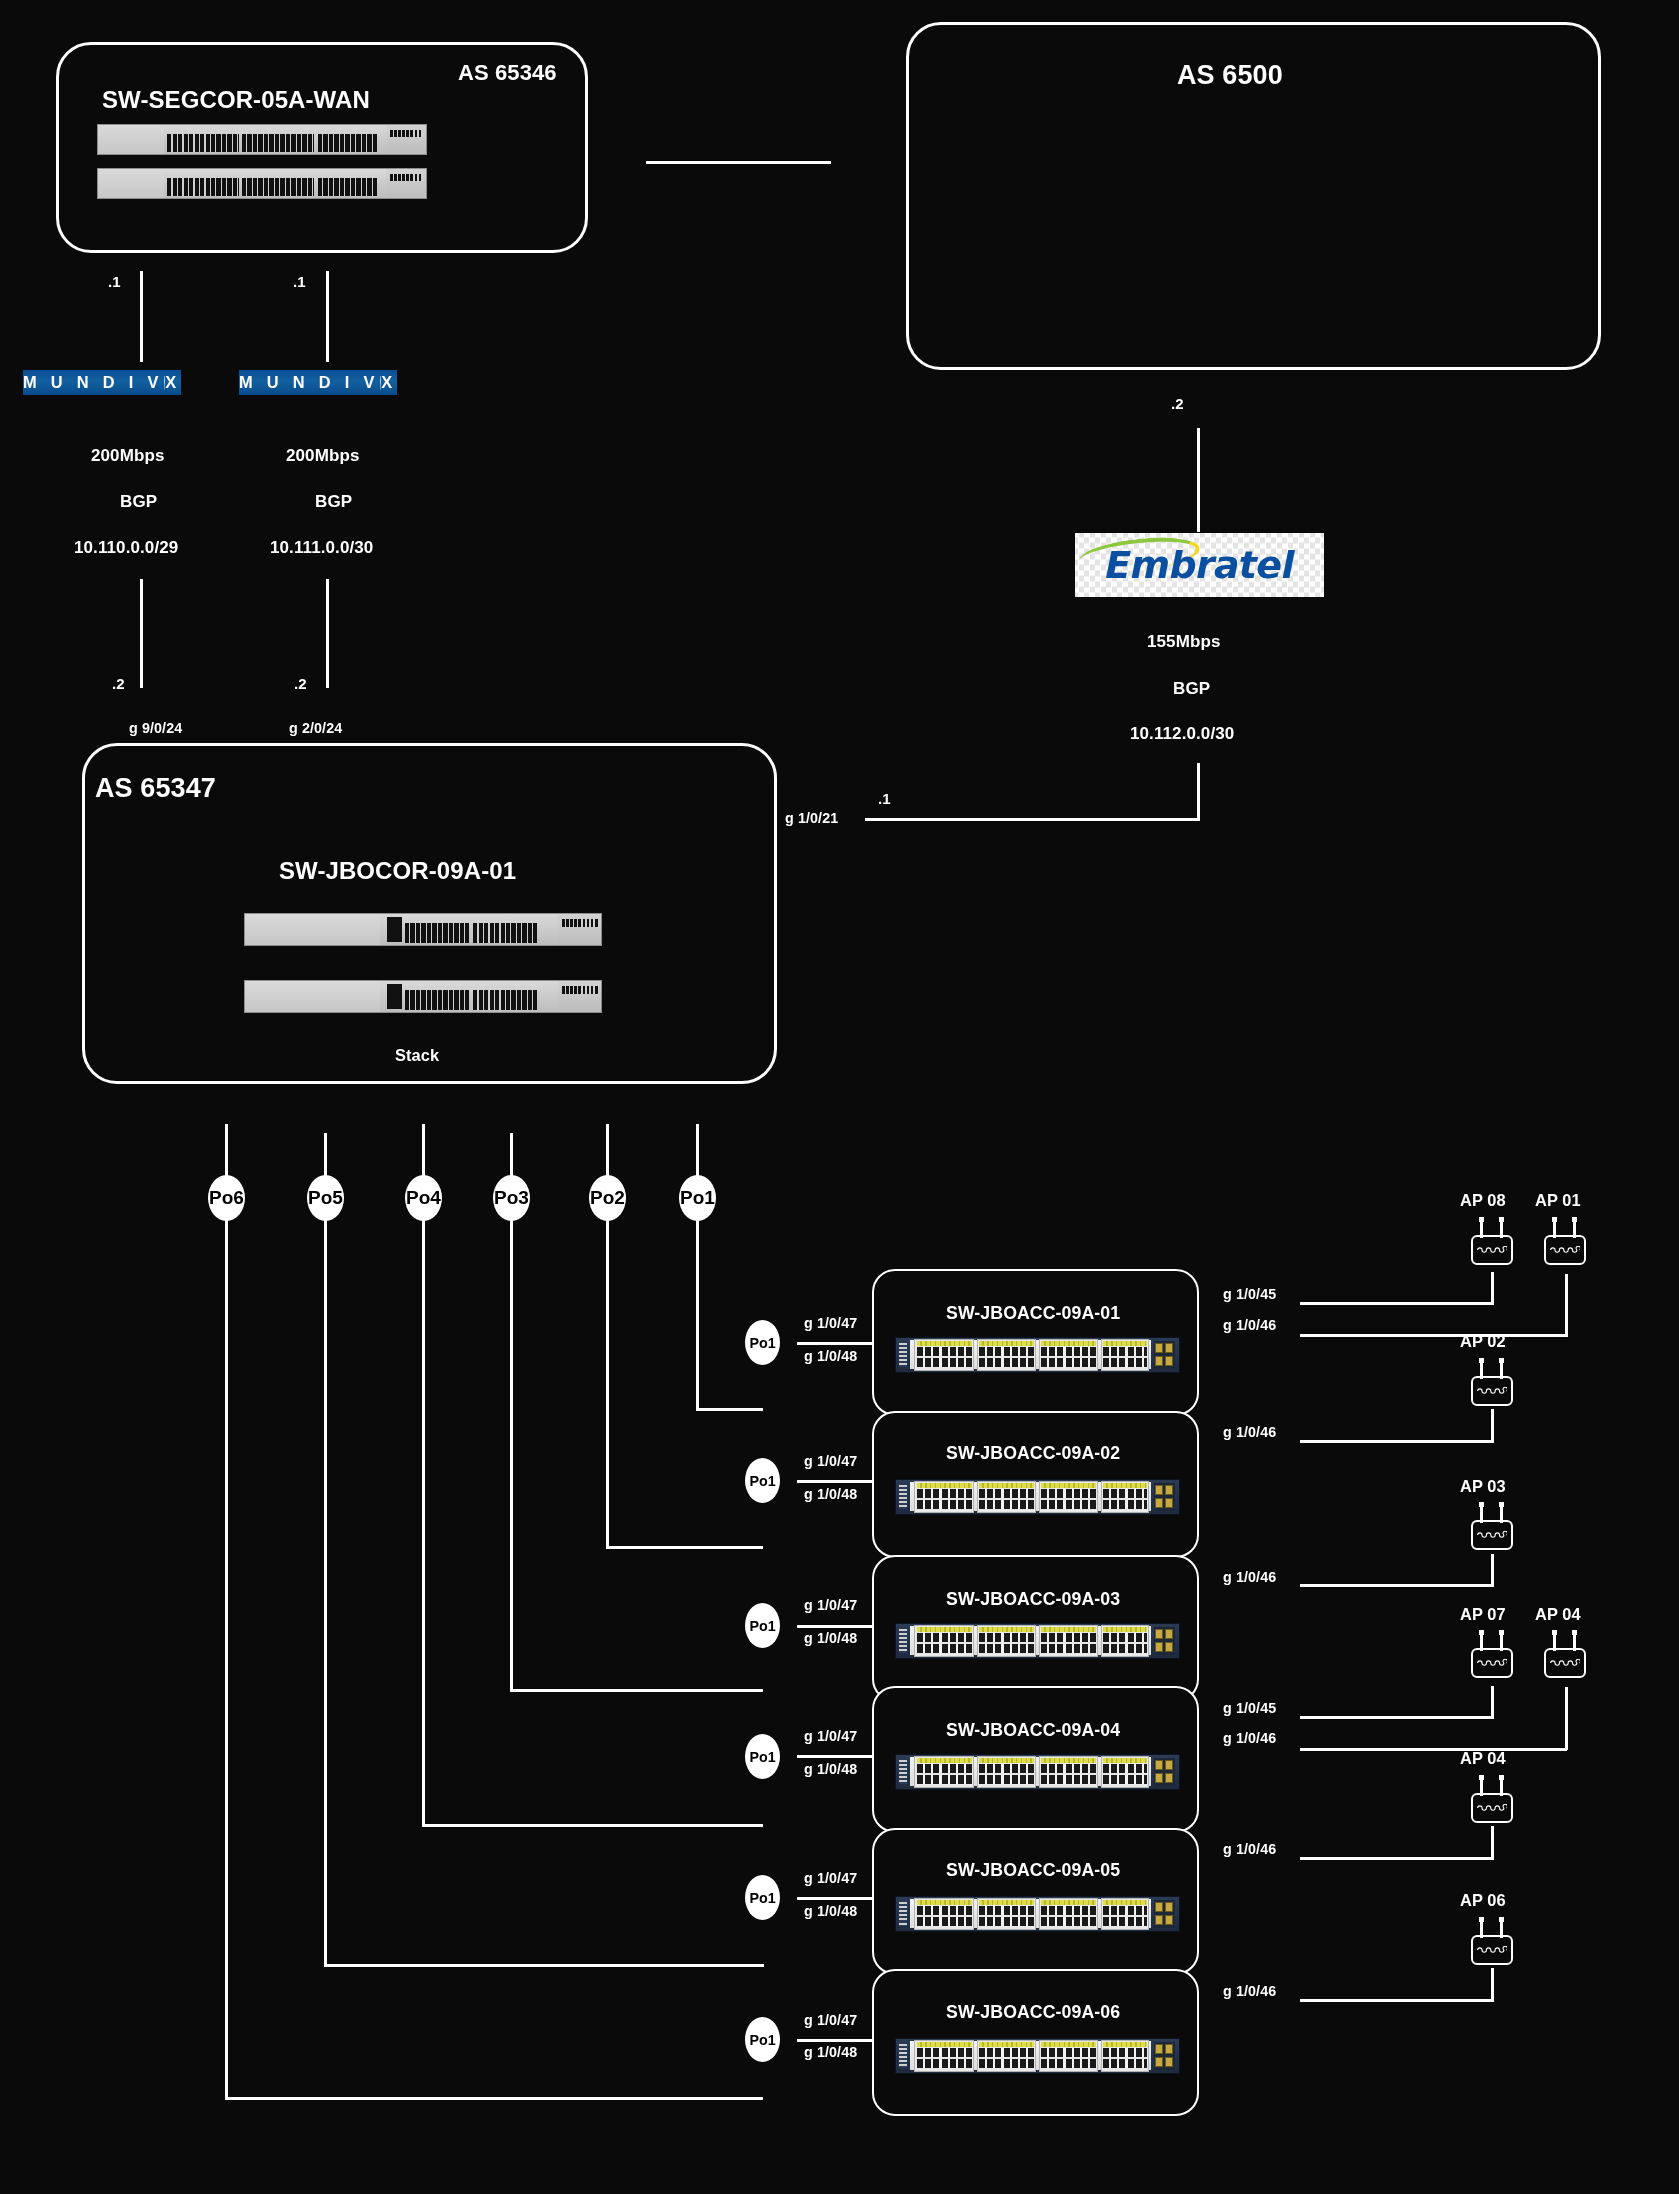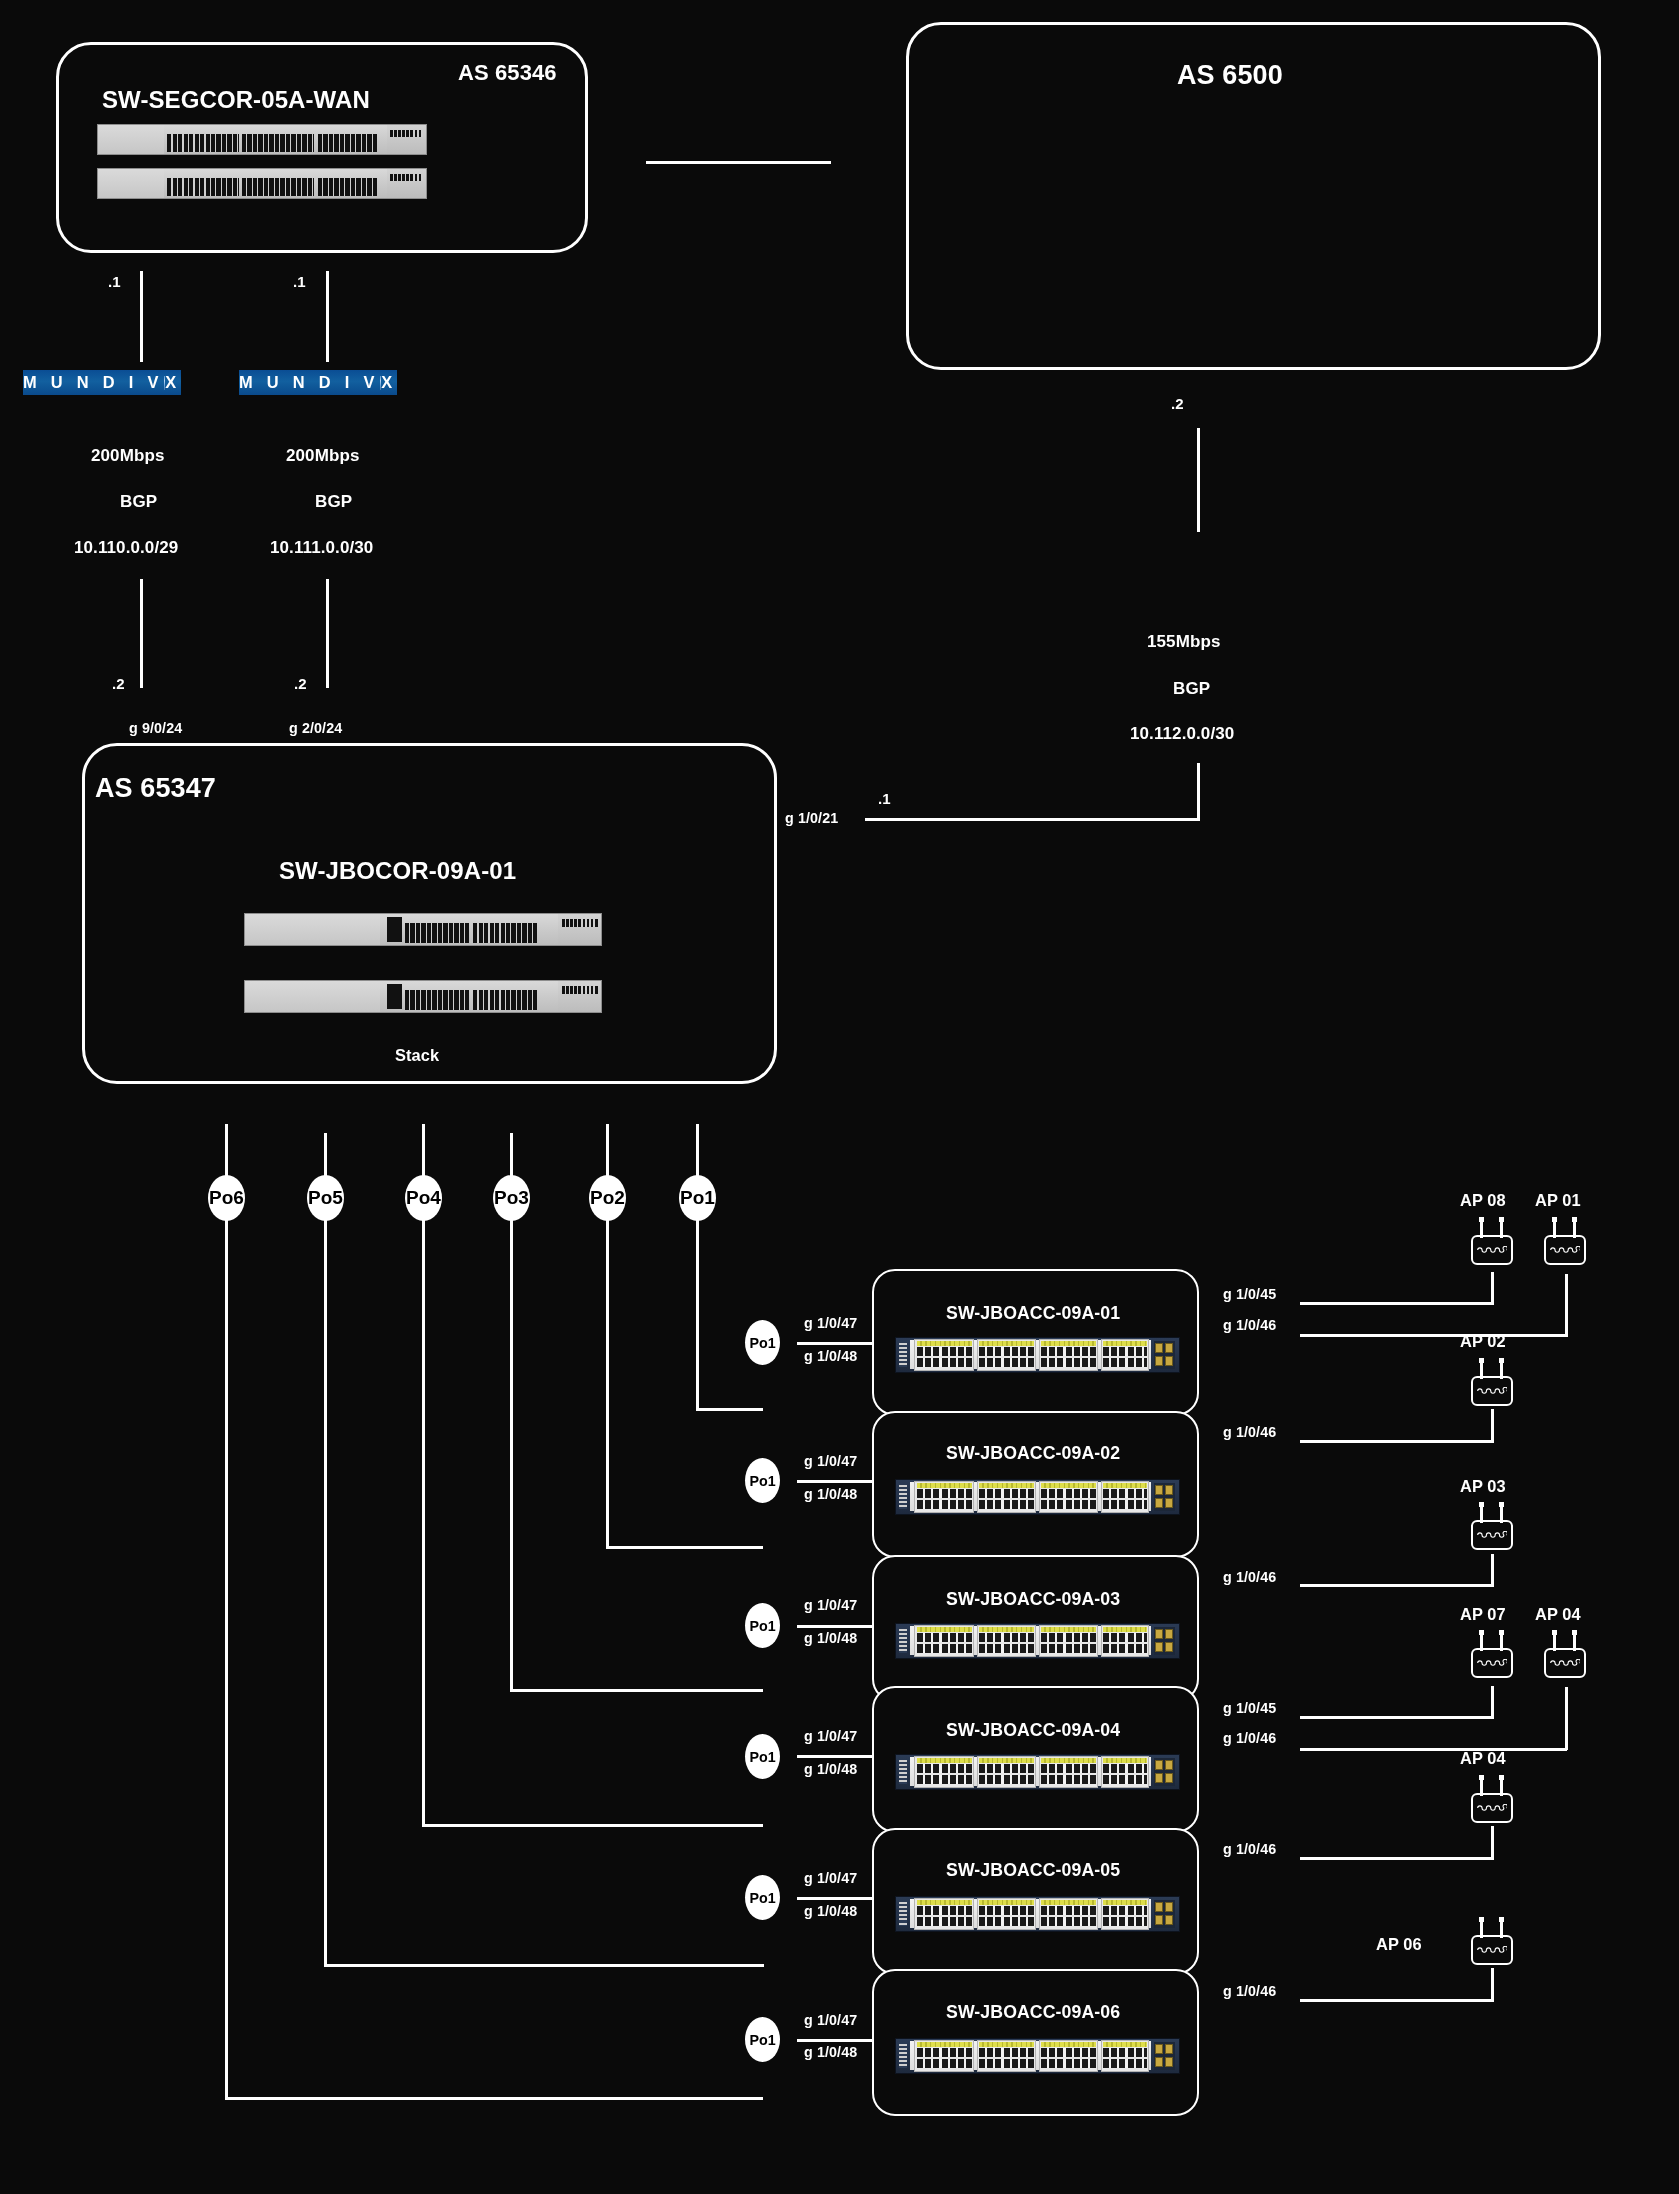--- a/index.html
+++ b/index.html
@@ -166,20 +166,24 @@
   </div>
 
   <div class="t t-bw" style="left:286px;top:446px;">200Mbps</div>
   <div class="t t-bw" style="left:315px;top:492px;">BGP</div>
   <div class="t t-bw" style="left:270px;top:538px;">10.111.0.0/30</div>
 
   <div class="ln lnv" style="left:326px;top:579px;height:109px;"></div>
   <div class="t t-dot" style="left:294px;top:675px;">.2</div>
   <div class="t t-port" style="left:289px;top:720px;">g 2/0/24</div>
 
+  <div class="embratel" style="left:1075px;top:533px;width:249px;height:64px;">
+    <div class="swoosh"></div>
+    <div class="word">Embratel</div>
+  </div>
   <div class="t t-bw" style="left:1147px;top:632px;">155Mbps</div>
   <div class="t t-bw" style="left:1173px;top:679px;">BGP</div>
   <div class="t t-bw" style="left:1130px;top:724px;">10.112.0.0/30</div>
 
   <div class="ln lnv" style="left:1197px;top:763px;height:57px;"></div>
   <div class="ln lnh" style="left:865px;top:818px;width:335px;"></div>
   <div class="t t-dot" style="left:878px;top:790px;">.1</div>
   <div class="t t-port" style="left:785px;top:810px;">g 1/0/21</div>
 
   <div class="rbox" style="left:82px;top:743px;width:695px;height:341px;"></div>
@@ -575,21 +579,21 @@
   </div>
   <div class="po po-acc" style="left:745px;top:2017px;">Po1</div>
   <div class="t t-port" style="left:804px;top:2012px;">g 1/0/47</div>
   <div class="ln lnh" style="left:797px;top:2039px;width:75px;height:3.4px;"></div>
   <div class="t t-port" style="left:804px;top:2044px;">g 1/0/48</div>
 
   <div class="t t-port" style="left:1223px;top:1983px;">g 1/0/46</div>
   <div class="ln lnh" style="left:1300px;top:1999px;width:194px;"></div>
   <div class="ln lnv" style="left:1491px;top:1968px;height:33px;"></div>
 
-  <div class="t t-ap" style="left:1376px;top:1891px;margin-top:44px;">AP 06</div>
+  <div class="t t-ap" style="left:1460px;top:1891px;">AP 06</div>
   <div class="ap" style="left:1471px;top:1920px;width:42px;height:45px;">
     <div class="ant l">
         <span class="tip"></span>
       </div>
     <div class="ant r">
         <span class="tip"></span>
       </div>
     <div class="bodyr"></div>
     <svg class="wave" viewBox="0 0 44 12">
       <path d="M1 6 a3.2 3.2 0 1 1 6.4 0 a3.2 3.2 0 1 0 6.4 0 a3.2 3.2 0 1 1 6.4 0 a3.2 3.2 0 1 0 6.4 0 a3.2 3.2 0 1 1 6.4 0 a3.2 3.2 0 1 0 6.4 0 a3.2 3.2 0 1 1 4 0" fill="none" stroke="#ffffff" stroke-width="1.6"></path>

